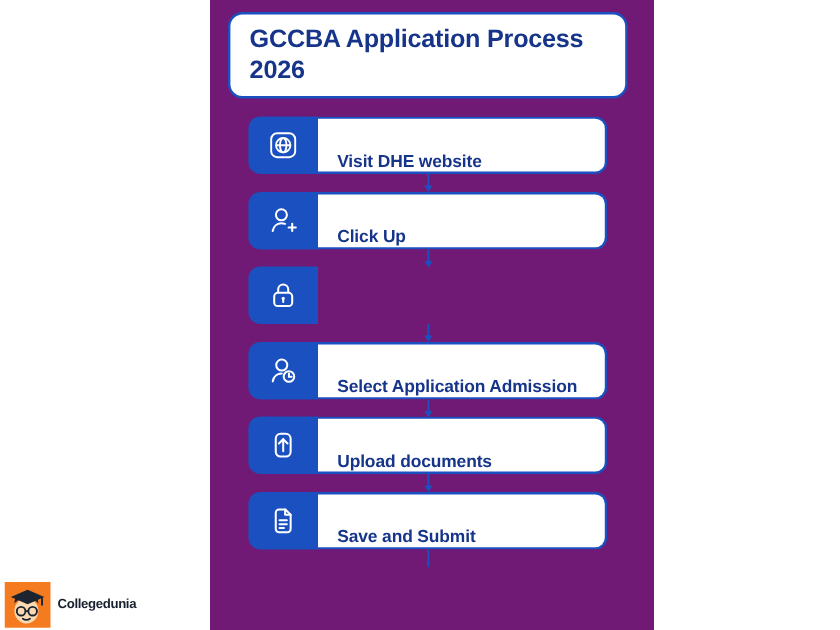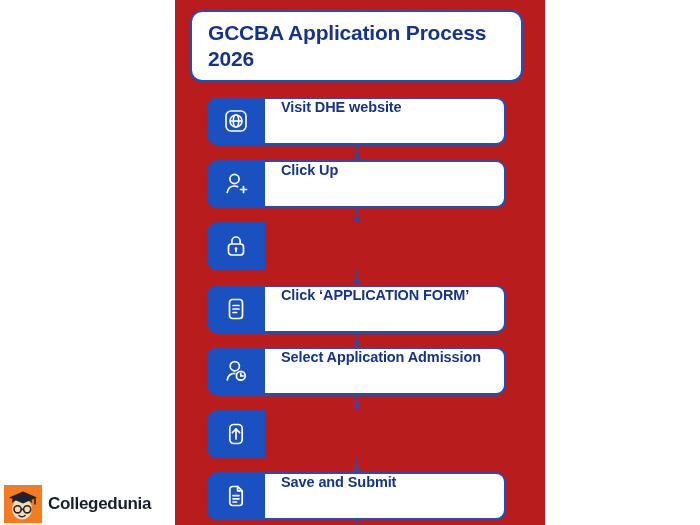--- a/index.html
+++ b/index.html
@@ -15,21 +15,21 @@
     position: relative;
   }
 
   
   #infographic-panel {
     position: absolute;
     left: 175px;
     top: 0;
     width: 370px;
     height: 525px;
-    background: #b91c1c;
+    background: #701a75;
     overflow: hidden;
   }
 
   
   #title-card {
     position: absolute;
     left: 15px;
     top: 10px;
     width: 333px;
     height: 72px;
@@ -75,21 +75,21 @@
   .step-icon-block svg {
     display: block;
   }
   .step-label-block {
     flex: 1 1 auto;
     background: #ffffff;
     border: 2px solid #1b50c0;
     border-left: none;
     border-radius: 0 10px 10px 0;
     display: flex;
-    align-items: flex-start;
+    align-items: flex-end;
     padding-left: 16px;
     box-sizing: border-box;
   }
   .step-label {
     font-size: 14.5px;
     font-weight: bold;
     color: #16358a;
     letter-spacing: -0.1px;
   }
 
@@ -112,21 +112,21 @@
     align-items: center;
     gap: 6px;
   }
   #watermark-logo {
     width: 38px;
     height: 38px;
     background: #f47b20;
     display: block;
   }
   #watermark-text {
-    font-size: 17px;
+    font-size: 11px;
     font-weight: bold;
     color: #16202e;
     letter-spacing: -0.3px;
   }
 </style>
 </head>
 <body>
 
 <div id="infographic-panel">
 
@@ -180,37 +180,20 @@
           <circle cx="13" cy="15.6" r="1.3" fill="#ffffff" stroke="none"></circle>
           <line x1="13" y1="16.4" x2="13" y2="18.6" stroke-linecap="round"></line>
         </svg>
       </div>
       <svg class="connector" viewBox="0 0 12 15">
         <line x1="6" y1="0" x2="6" y2="11" stroke="#1b50c0" stroke-width="1.6"></line>
         <polygon points="6,15 2.6,9.5 9.4,9.5" fill="#1b50c0"></polygon>
       </svg>
     </div>
 
-    <div class="step-row">
-      <div class="step-icon-block">
-        <svg width="26" height="26" viewBox="0 0 26 26" fill="none" stroke="#ffffff" stroke-width="1.7" stroke-linecap="round">
-          <rect x="6.5" y="3.5" width="13" height="19" rx="3"></rect>
-          <line x1="10" y1="9.5" x2="16" y2="9.5"></line>
-          <line x1="10" y1="13" x2="16" y2="13"></line>
-          <line x1="10" y1="16.5" x2="13.6" y2="16.5"></line>
-        </svg>
-      </div>
-      <div class="step-label-block">
-        <span class="step-label">Click ‘APPLICATION FORM’</span>
-      </div>
-      <svg class="connector" viewBox="0 0 12 15">
-        <line x1="6" y1="0" x2="6" y2="11" stroke="#1b50c0" stroke-width="1.6"></line>
-        <polygon points="6,15 2.6,9.5 9.4,9.5" fill="#1b50c0"></polygon>
-      </svg>
-    </div>
 
     <div class="step-row">
       <div class="step-icon-block">
         <svg width="26" height="26" viewBox="0 0 26 26" fill="none" stroke="#ffffff" stroke-width="1.7" stroke-linecap="round">
           <circle cx="11.8" cy="8.2" r="4.6"></circle>
           <path d="M4.3 21.8c0.7-4.1 3.8-6.5 7.5-6.5"></path>
           <circle cx="17.8" cy="17.8" r="4.4"></circle>
           <path d="M17.8 15.3v2.6h2.2"></path>
         </svg>
       </div>
@@ -223,20 +206,23 @@
       </svg>
     </div>
 
     <div class="step-row">
       <div class="step-icon-block">
         <svg width="26" height="26" viewBox="0 0 26 26" fill="none" stroke="#ffffff" stroke-width="1.7" stroke-linecap="round">
           <rect x="6.8" y="3.5" width="12.4" height="19" rx="4"></rect>
           <line x1="13" y1="18" x2="13" y2="8.2"></line>
           <polyline points="9.4,11.6 13,8 16.6,11.6"></polyline>
         </svg>
+      </div>
+      <div class="step-label-block">
+        <span class="step-label">Upload documents</span>
       </div>
       <svg class="connector" viewBox="0 0 12 15">
         <line x1="6" y1="0" x2="6" y2="11" stroke="#1b50c0" stroke-width="1.6"></line>
         <polygon points="6,15 2.6,9.5 9.4,9.5" fill="#1b50c0"></polygon>
       </svg>
     </div>
 
     <div class="step-row">
       <div class="step-icon-block">
         <svg width="26" height="26" viewBox="0 0 26 26" fill="none" stroke="#ffffff" stroke-width="1.7" stroke-linecap="round" stroke-linejoin="round">

